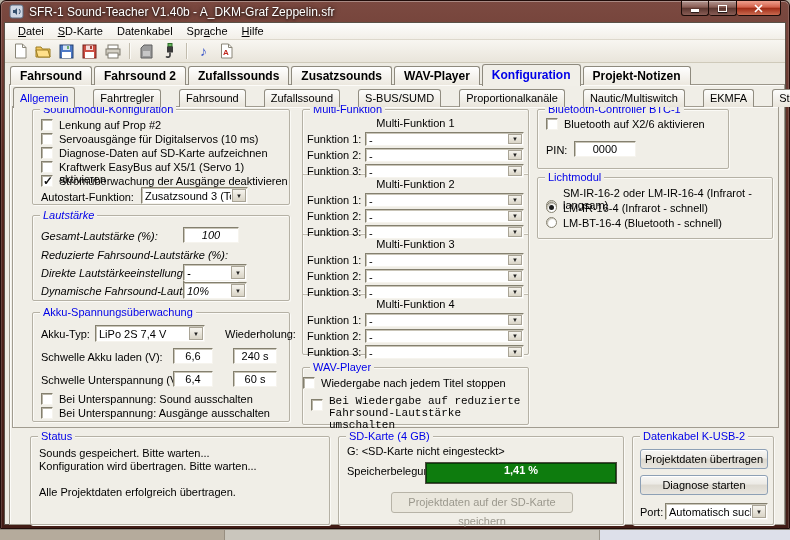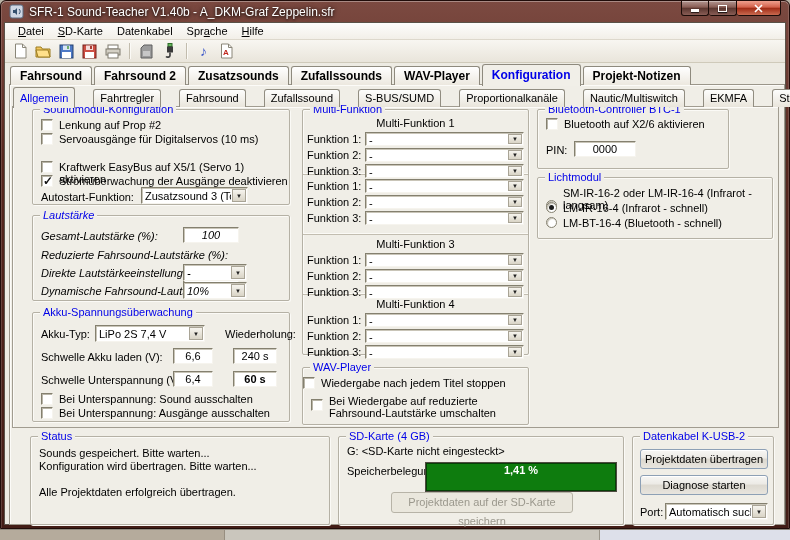--- a/index.html
+++ b/index.html
@@ -177,22 +177,22 @@
             <path d="M1.5 1h7L12 4.5V15H1.5z" fill="#fff" stroke="#8a8678"></path>
             <path d="M8.5 1v3.5H12" fill="none" stroke="#8a8678"></path>
             <text x="3" y="12" font-size="8" fill="#c0281e" font-weight="bold">A</text>
           </svg>
         </span>
     </div>
 
     <div class="tabs-main">
       <div class="tab">Fahrsound</div>
       <div class="tab">Fahrsound 2</div>
+      <div class="tab">Zufallssounds</div>
       <div class="tab">Zusatzsounds</div>
-      <div class="tab">Zufallssounds</div>
       <div class="tab">WAV-Player</div>
       <div class="tab active">Konfiguration</div>
       <div class="tab">Projekt-Notizen</div>
     </div>
 
     <div class="panel-main"></div>
 
     <div class="tabs-sub">
       <div class="tab active">Allgemein</div>
       <div class="tab">Fahrtregler</div>
@@ -213,20 +213,24 @@
     <div class="group" style="left:27px; top:86px; width:258px; height:96px;">
       <span class="gtitle">Soundmodul-Konfiguration</span>
       <div class="cbrow" style="left:8px; top:9px;">
           <span class="cbox"></span>
           <span>Lenkung auf Prop #2</span>
         </div>
       <div class="cbrow" style="left:8px; top:23px;">
           <span class="cbox"></span>
           <span>Servoausgänge für Digitalservos (10 ms)</span>
         </div>
+      <div class="cbrow" style="left:8px; top:37px;">
+          <span class="cbox"></span>
+          <span>Diagnose-Daten auf SD-Karte aufzeichnen</span>
+        </div>
       <div class="cbrow" style="left:8px; top:51px;">
           <span class="cbox"></span>
           <span>Kraftwerk EasyBus auf X5/1 (Servo 1) aktivieren</span>
         </div>
       <div class="cbrow" style="left:8px; top:65px;">
           <span class="cbox on"></span>
           <span>Stromüberwachung der Ausgänge deaktivieren</span>
         </div>
       <span class="lbl" style="left:8px; top:81px;">Autostart-Funktion:</span>
       <div class="select" style="left:108px; top:77px; width:107px;">
@@ -259,21 +263,21 @@
       <div class="select" style="left:62px; top:12px; width:110px;">
           <span class="val">LiPo 2S   7,4 V</span>
           <span class="dbtn">▼</span>
         </div>
       <span class="lbl" style="left:192px; top:15px;">Wiederholung:</span>
       <span class="lbl" style="left:8px; top:38px;">Schwelle Akku laden (V):</span>
       <div class="tinput" style="left:140px; top:35px; width:40px;">6,6</div>
       <div class="tinput" style="left:200px; top:35px; width:44px;">240 s</div>
       <span class="lbl" style="left:8px; top:61px;">Schwelle Unterspannung (V):</span>
       <div class="tinput" style="left:140px; top:58px; width:40px;">6,4</div>
-      <div class="tinput" style="left:200px; top:58px; width:44px;font-weight:bold;">60 s</div>
+      <div class="tinput" style="left:200px; top:58px; width:44px;">60 s</div>
       <div class="cbrow" style="left:8px; top:80px;">
           <span class="cbox"></span>
           <span>Bei Unterspannung: Sound ausschalten</span>
         </div>
       <div class="cbrow" style="left:8px; top:94px;">
           <span class="cbox"></span>
           <span>Bei Unterspannung: Ausgänge ausschalten</span>
         </div>
     </div>
 
@@ -297,20 +301,21 @@
           </div>
         <div class="mfrow">
             <span class="lbl">Funktion 3:</span>
             <div class="select">
               <span class="val">-</span>
               <span class="dbtn">▼</span>
             </div>
           </div>
       </div>
       <div class="mfblock">
+        <div class="mfhead">Multi-Funktion 2</div>
         <div class="mfrow">
             <span class="lbl">Funktion 1:</span>
             <div class="select">
               <span class="val">-</span>
               <span class="dbtn">▼</span>
             </div>
           </div>
         <div class="mfrow">
             <span class="lbl">Funktion 2:</span>
             <div class="select">
@@ -375,21 +380,21 @@
           </div>
       </div>
     </div>
 
     <div class="group" style="left:297px; top:344px; width:227px; height:58px;">
       <span class="gtitle">WAV-Player</span>
       <div class="cbrow" style="left:0; top:9px;">
           <span class="cbox"></span>
           <span>Wiedergabe nach jedem Titel stoppen</span>
         </div>
-      <div class="cbrow" style="left:8px; top:27px; width:210px;">
+      <div class="cbrow" style="left:8px; top:27px; width:210px;font-family:Liberation Mono, monospace;">
           <span class="cbox" style="margin-top:4px;"></span>
           <span style="white-space:normal; line-height:12px;">Bei Wiedergabe auf reduzierte Fahrsound-Lautstärke umschalten</span>
         </div>
     </div>
 
     <div class="group" style="left:532px; top:86px; width:192px; height:60px;">
       <span class="gtitle">Bluetooth-Controller BTC-1</span>
       <div class="cbrow" style="left:8px; top:8px;">
           <span class="cbox"></span>
           <span>Bluetooth auf X2/6 aktivieren</span>
@@ -419,21 +424,21 @@
       <div class="status-line">Sounds gespeichert. Bitte warten...</div>
       <div class="status-line">Konfiguration wird übertragen. Bitte warten...</div>
       <div class="status-line"></div>
       <div class="status-line">Alle Projektdaten erfolgreich übertragen.</div>
     </div>
 
     <div class="group" style="left:333px; top:413px; width:286px; height:89px;">
       <span class="gtitle">SD-Karte (4 GB)</span>
       <span class="lbl" style="left:8px; top:8px;">G: &lt;SD-Karte nicht eingesteckt&gt;</span>
       <span class="lbl" style="left:8px; top:28px;">Speicherbelegung:</span>
-      <div class="progress" style="left:86px; top:25px; width:192px; height:30px;"><span>1,41 %</span></div>
+      <div class="progress" style="left:86px; top:25px; width:192px; height:22px;"><span>1,41 %</span></div>
       <div class="btn disabled" style="left:52px; top:55px; width:182px; height:21px; line-height:19px;">Projektdaten auf der SD-Karte speichern</div>
     </div>
 
     <div class="group" style="left:627px; top:413px; width:142px; height:89px;">
       <span class="gtitle">Datenkabel K-USB-2</span>
       <div class="btn" style="left:7px; top:12px; width:128px; height:20px; line-height:18px;">Projektdaten übertragen</div>
       <div class="btn" style="left:7px; top:38px; width:128px; height:20px; line-height:18px;">Diagnose starten</div>
       <span class="lbl" style="left:7px; top:69px;text-align:right;">Port:</span>
       <div class="select" style="left:32px; top:66px; width:103px;">
           <span class="val">Automatisch suchen</span>

